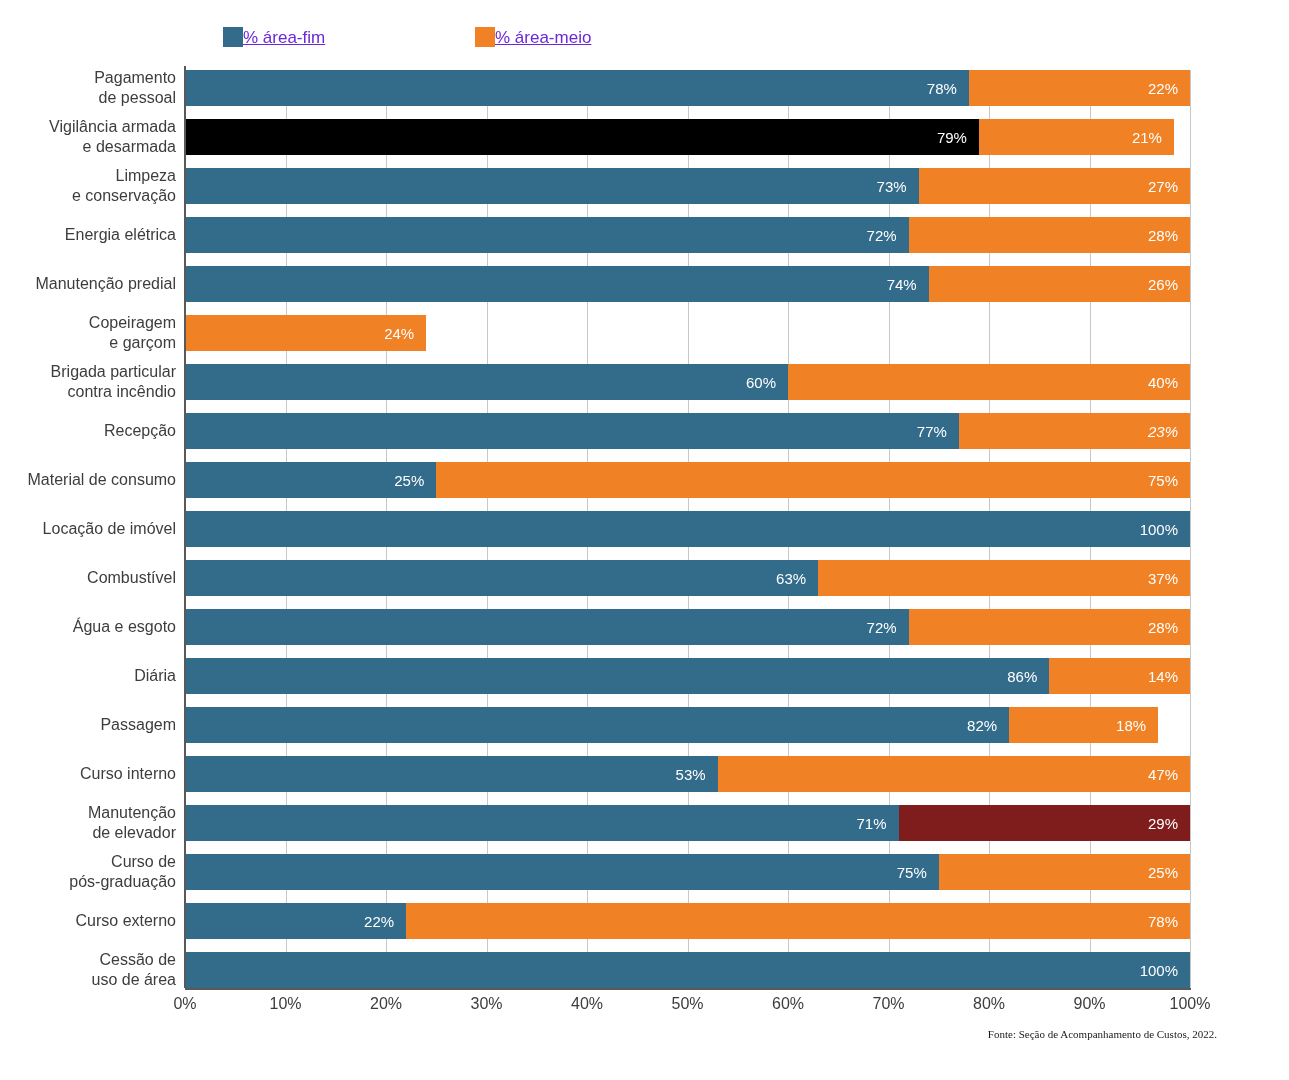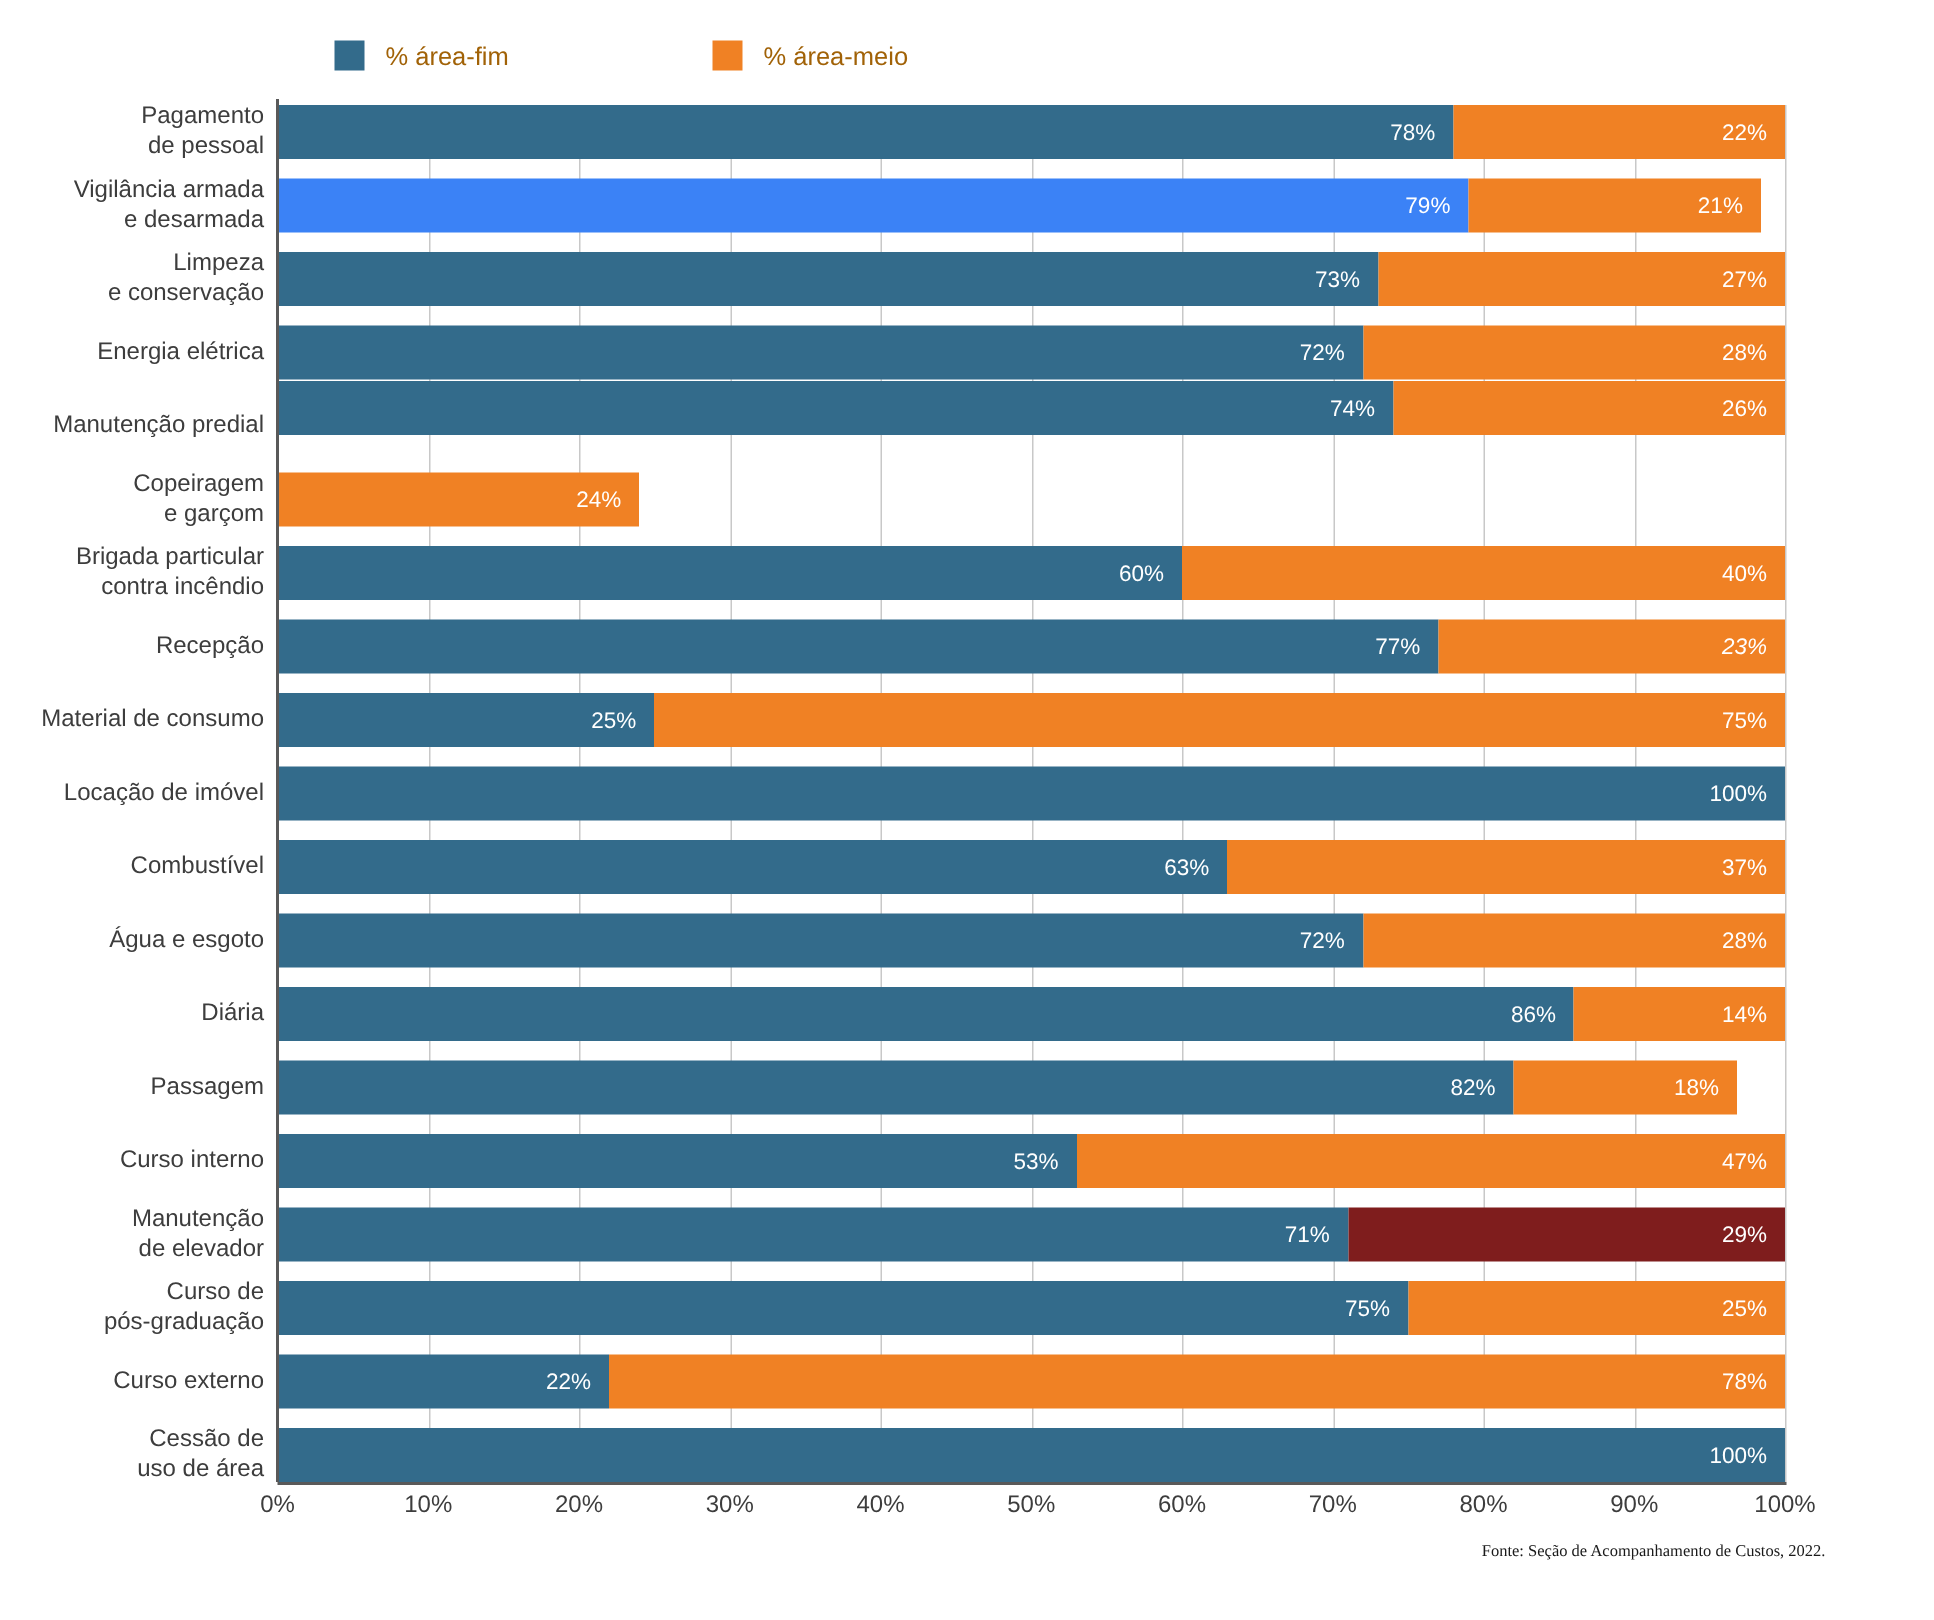--- a/index.html
+++ b/index.html
@@ -36,25 +36,25 @@
     height: 30px;
   }
   .legend-item.item-0 { left: 38px; }
   .legend-item.item-1 { left: 290px; }
   .legend-swatch {
     width: 20px;
     height: 20px;
     display: block;
   }
   .legend-label {
-    margin-left: 14px;
     font-size: 17px;
-    color: #a16207;
+    color: #6d28d9;
     white-space: nowrap;
     line-height: 1;
+    text-decoration: underline;
   }
 
   
   .plot {
     position: absolute;
     left: 185px;
     top: 70px;
     width: 1005px;
     height: 918px;
   }
@@ -269,21 +269,21 @@
     <div class="rows">
         <div class="row" style="top: 0px;">
           <div class="seg" style="width: 783.9px; background: rgb(51, 107, 139);">
             <span class="seg-label">78%</span>
           </div>
           <div class="seg" style="width: 221.1px; background: rgb(240, 129, 36);">
             <span class="seg-label">22%</span>
           </div>
         </div>
         <div class="row" style="top: 49px;">
-          <div class="seg" style="width: 793.95px; background: #3b82f6;">
+          <div class="seg" style="width: 793.95px; background: #000000;">
             <span class="seg-label">79%</span>
           </div>
           <div class="seg" style="width: 195px; background: rgb(240, 129, 36);">
             <span class="seg-label">21%</span>
           </div>
         </div>
         <div class="row" style="top: 98px;">
           <div class="seg" style="width: 733.65px; background: rgb(51, 107, 139);">
             <span class="seg-label">73%</span>
           </div>
@@ -292,21 +292,21 @@
           </div>
         </div>
         <div class="row" style="top: 147px;">
           <div class="seg" style="width: 723.6px; background: rgb(51, 107, 139);">
             <span class="seg-label">72%</span>
           </div>
           <div class="seg" style="width: 281.4px; background: rgb(240, 129, 36);">
             <span class="seg-label">28%</span>
           </div>
         </div>
-        <div class="row" style="top: 184px;">
+        <div class="row" style="top: 196px;">
           <div class="seg" style="width: 743.7px; background: rgb(51, 107, 139);">
             <span class="seg-label">74%</span>
           </div>
           <div class="seg" style="width: 261.3px; background: rgb(240, 129, 36);">
             <span class="seg-label">26%</span>
           </div>
         </div>
         <div class="row" style="top: 245px;">
           <div class="seg" style="width: 241.2px; background: rgb(240, 129, 36);">
             <span class="seg-label">24%</span>

